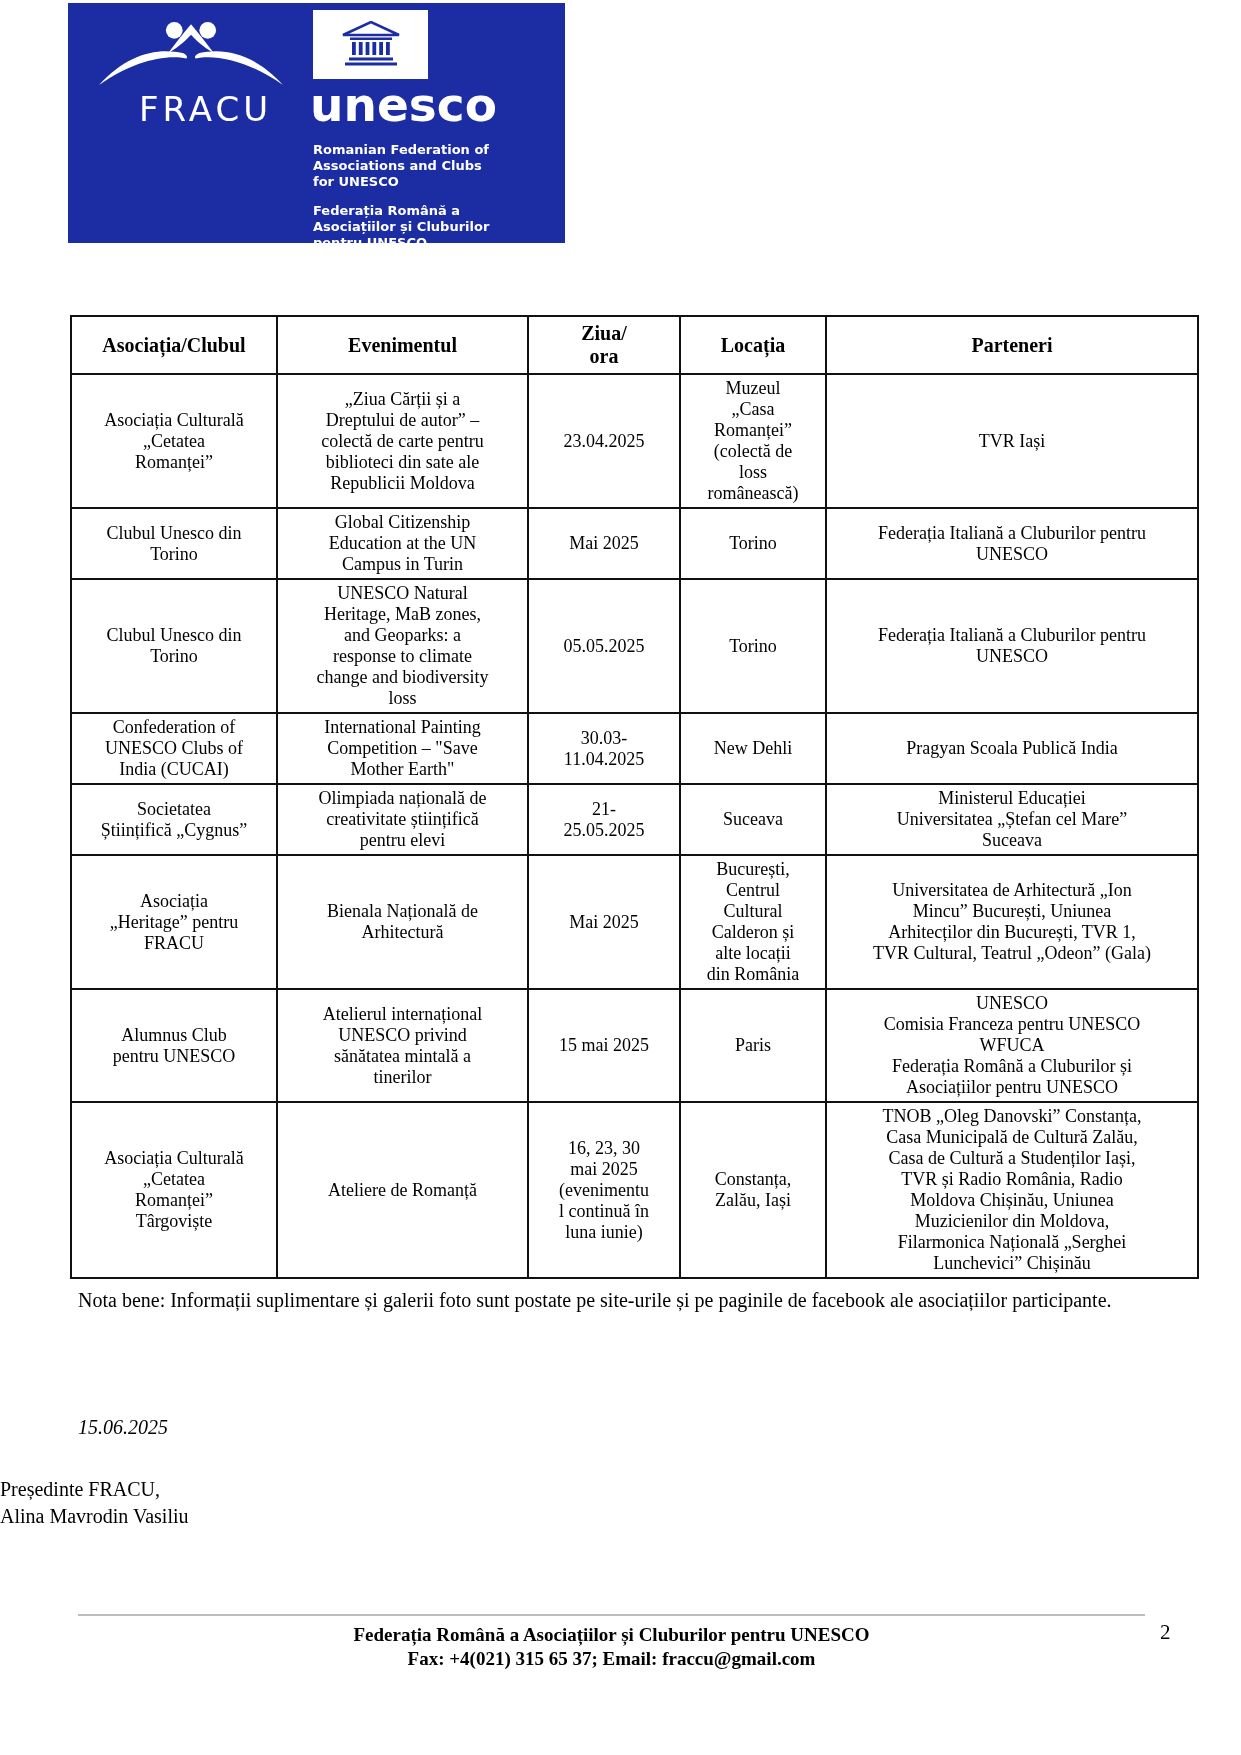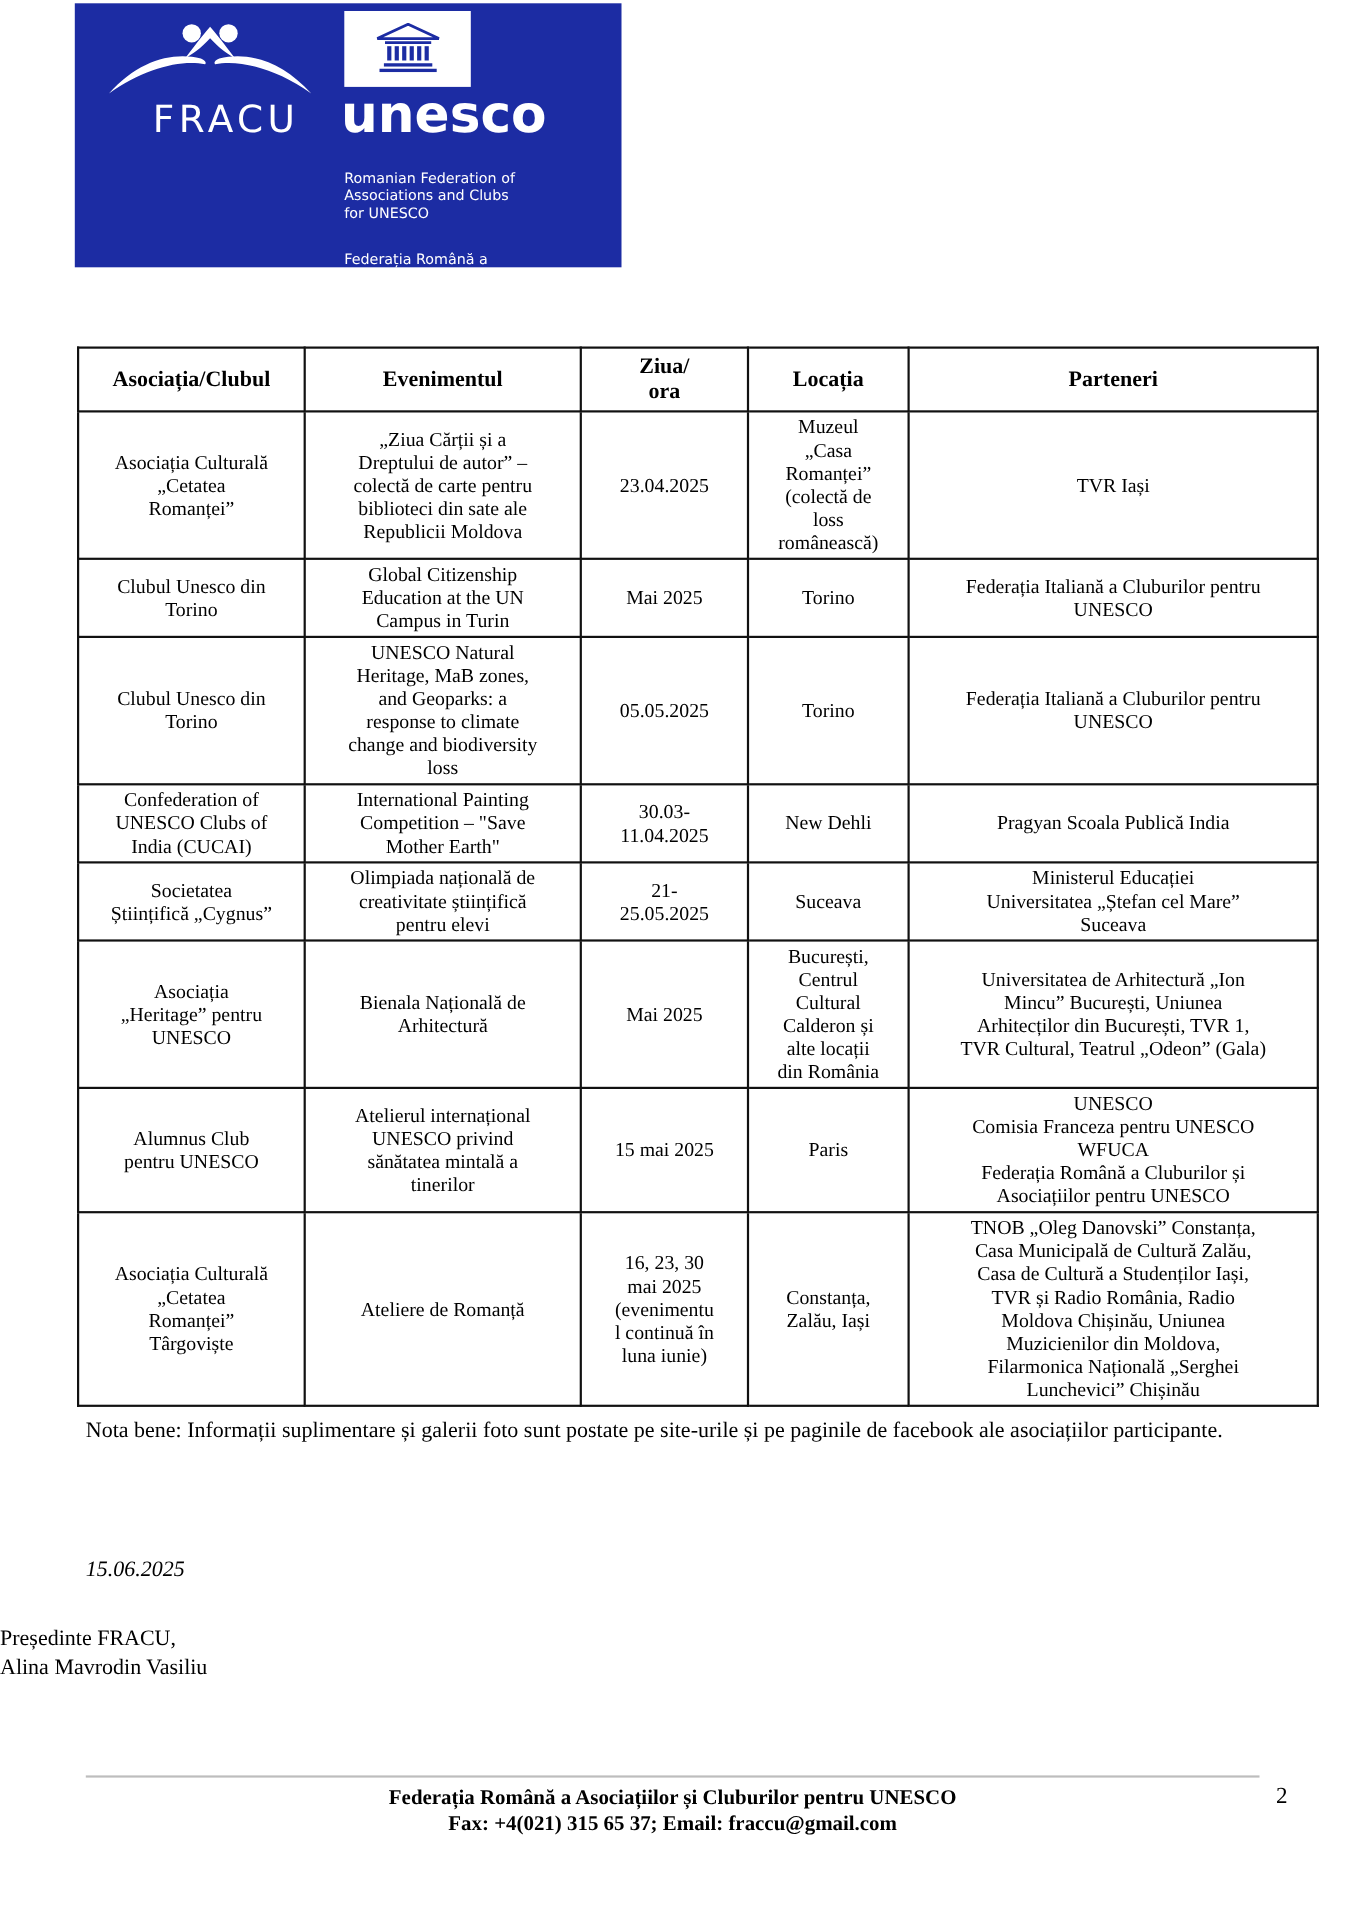--- a/index.html
+++ b/index.html
@@ -28,21 +28,21 @@
   .logo-right{position:absolute;left:245px;top:0;width:210px;color:#fff;}
   .emblem{
     width:115px;height:69px;margin-top:7px;background:#fff;
     display:flex;align-items:center;justify-content:center;
   }
   .wordmark{
     margin-top:1px;margin-left:-3px;
     font-size:47px;font-weight:700;line-height:1.05;color:#fff;letter-spacing:0px;
   }
   .org-name{
-    margin-top:26px;font-size:13px;font-weight:400;line-height:16px;
+    margin-top:13px;font-size:13px;font-weight:700;line-height:16px;
     white-space:pre-line;color:#fff;
   }
 
   
   table.events{
     position:absolute;left:70px;top:277px;width:1127px;
     border-collapse:collapse;table-layout:fixed;margin-top:38px;
   }
   table.events th,table.events td{
     border:2px solid #111;
@@ -208,21 +208,21 @@
         <td>21-
 25.05.2025</td>
         <td>Suceava</td>
         <td>Ministerul Educației
 Universitatea „Ștefan cel Mare”
 Suceava</td>
       </tr>
       <tr>
         <td>Asociația
 „Heritage” pentru
-UNESCO</td>
+FRACU</td>
         <td>Bienala Națională de
 Arhitectură</td>
         <td>Mai 2025</td>
         <td>București,
 Centrul
 Cultural
 Calderon și
 alte locații
 din România</td>
         <td>Universitatea de Arhitectură „Ion

